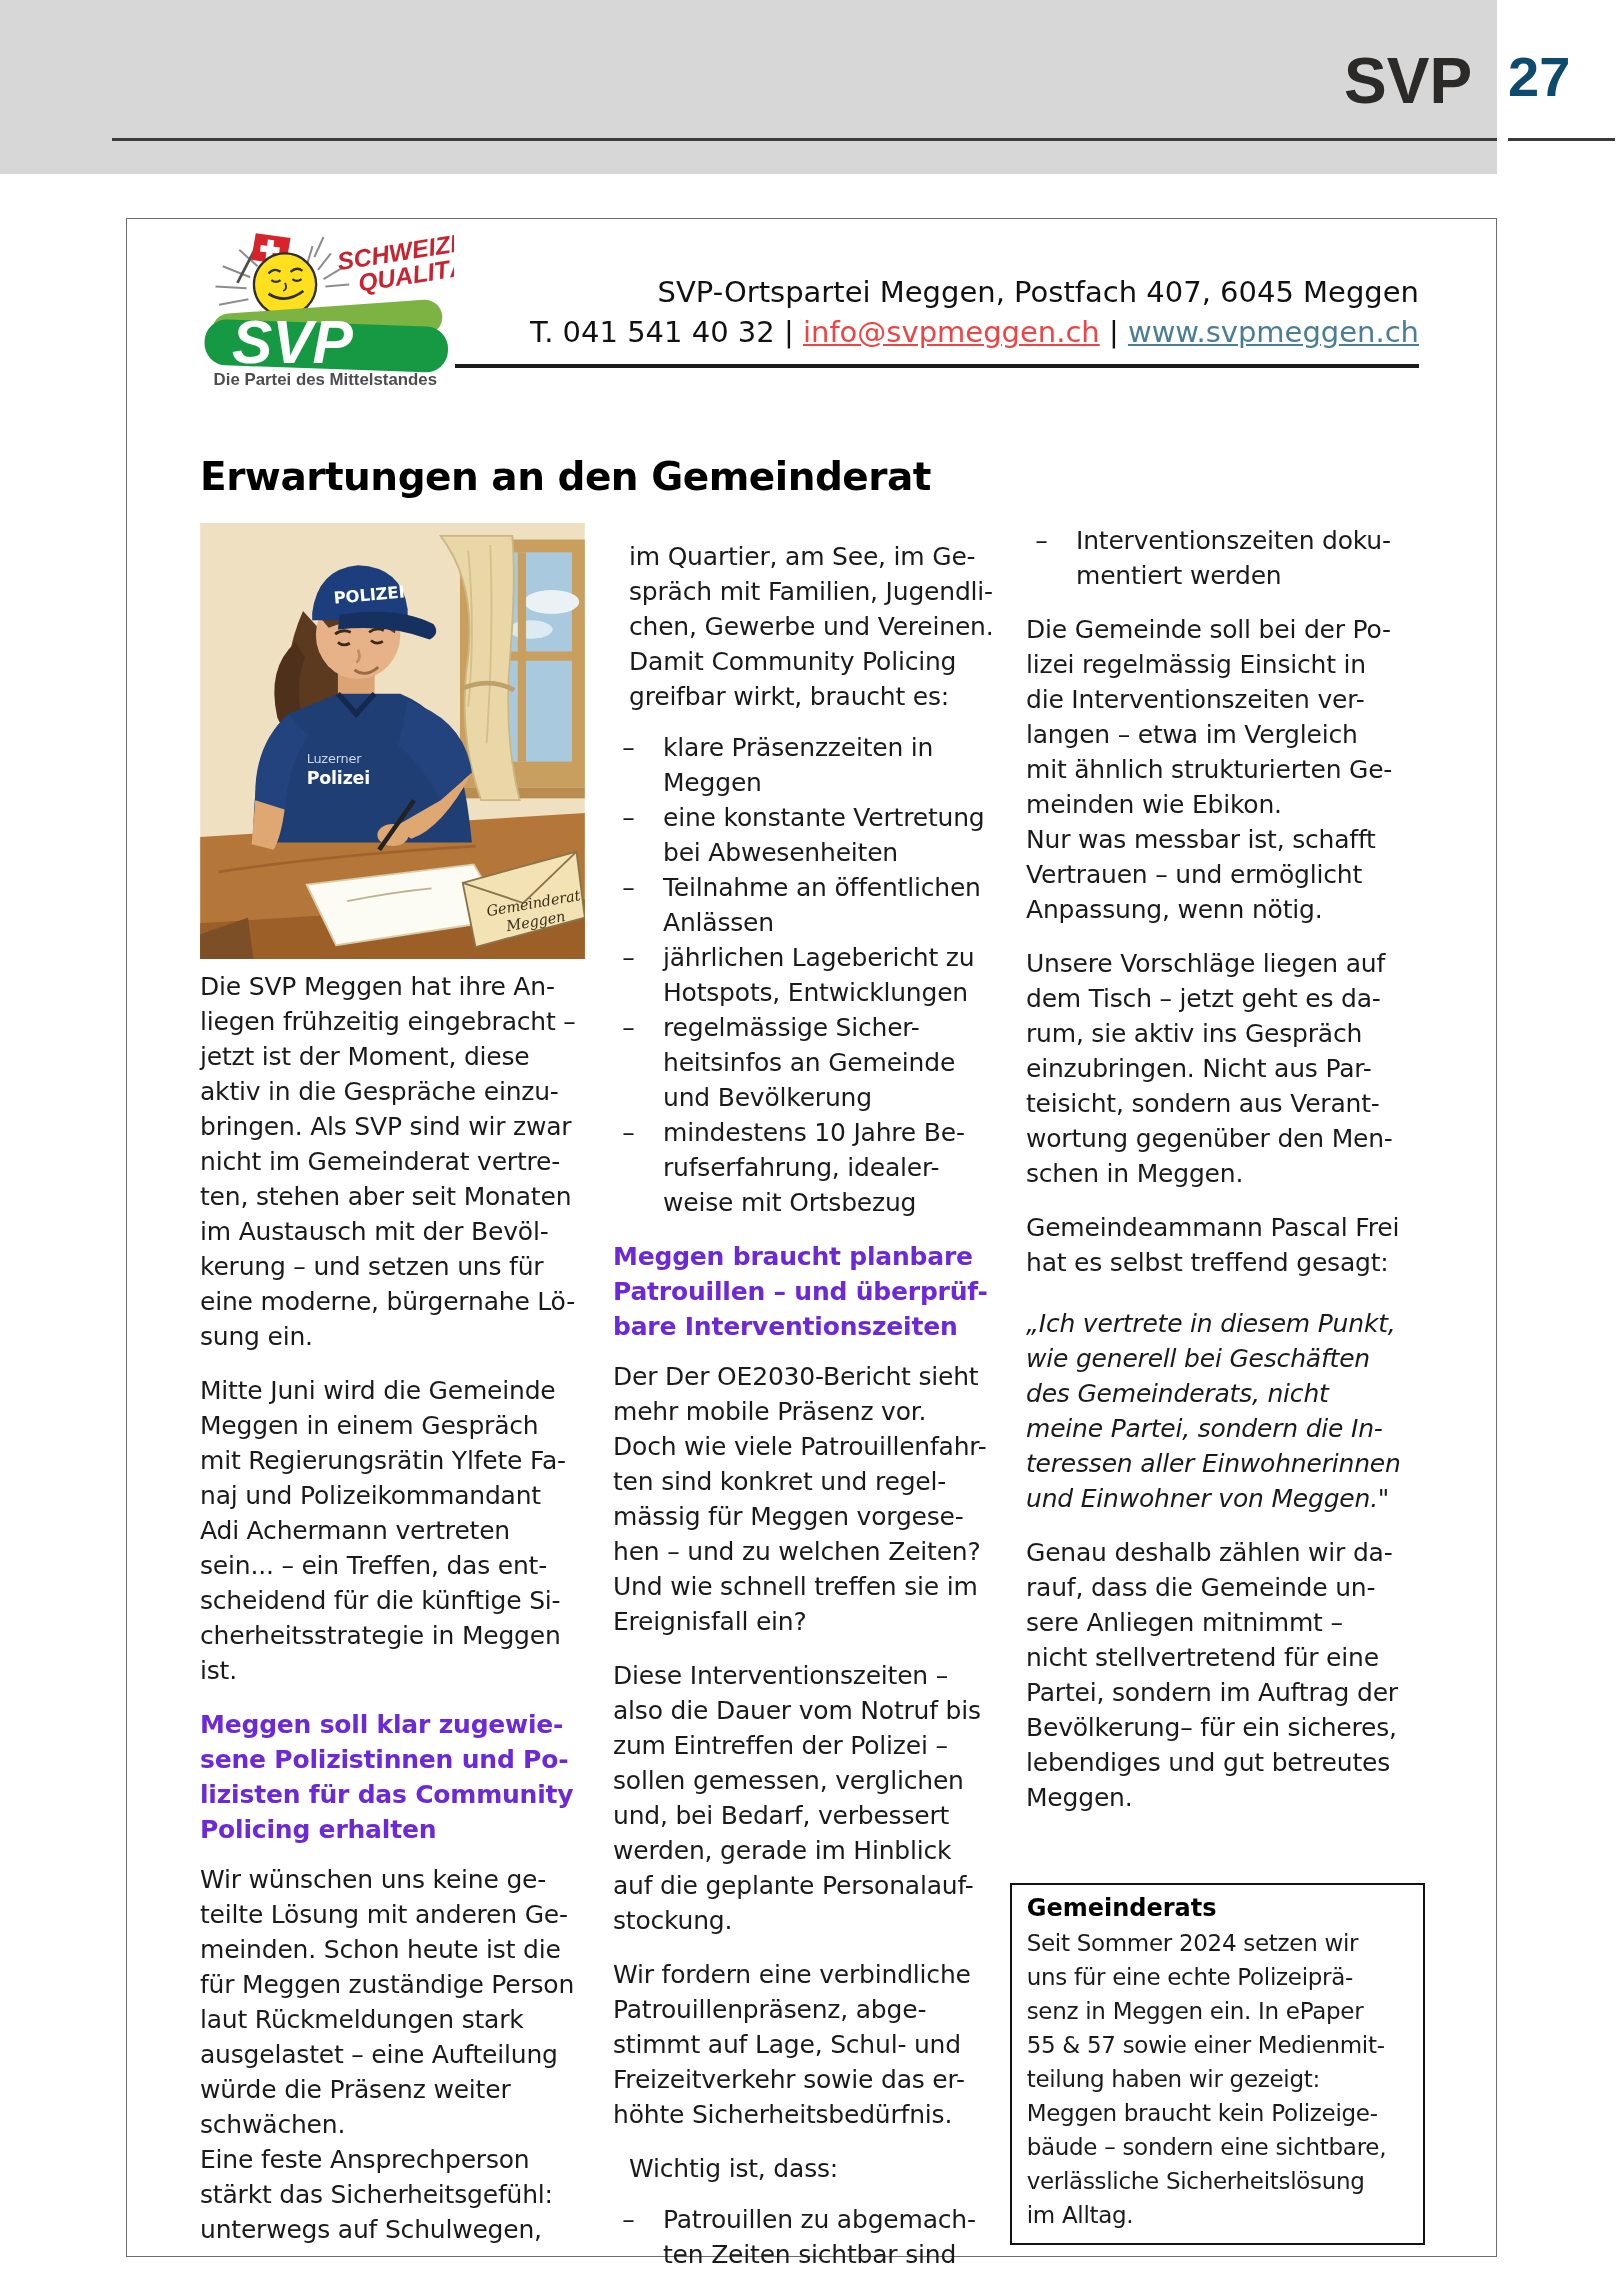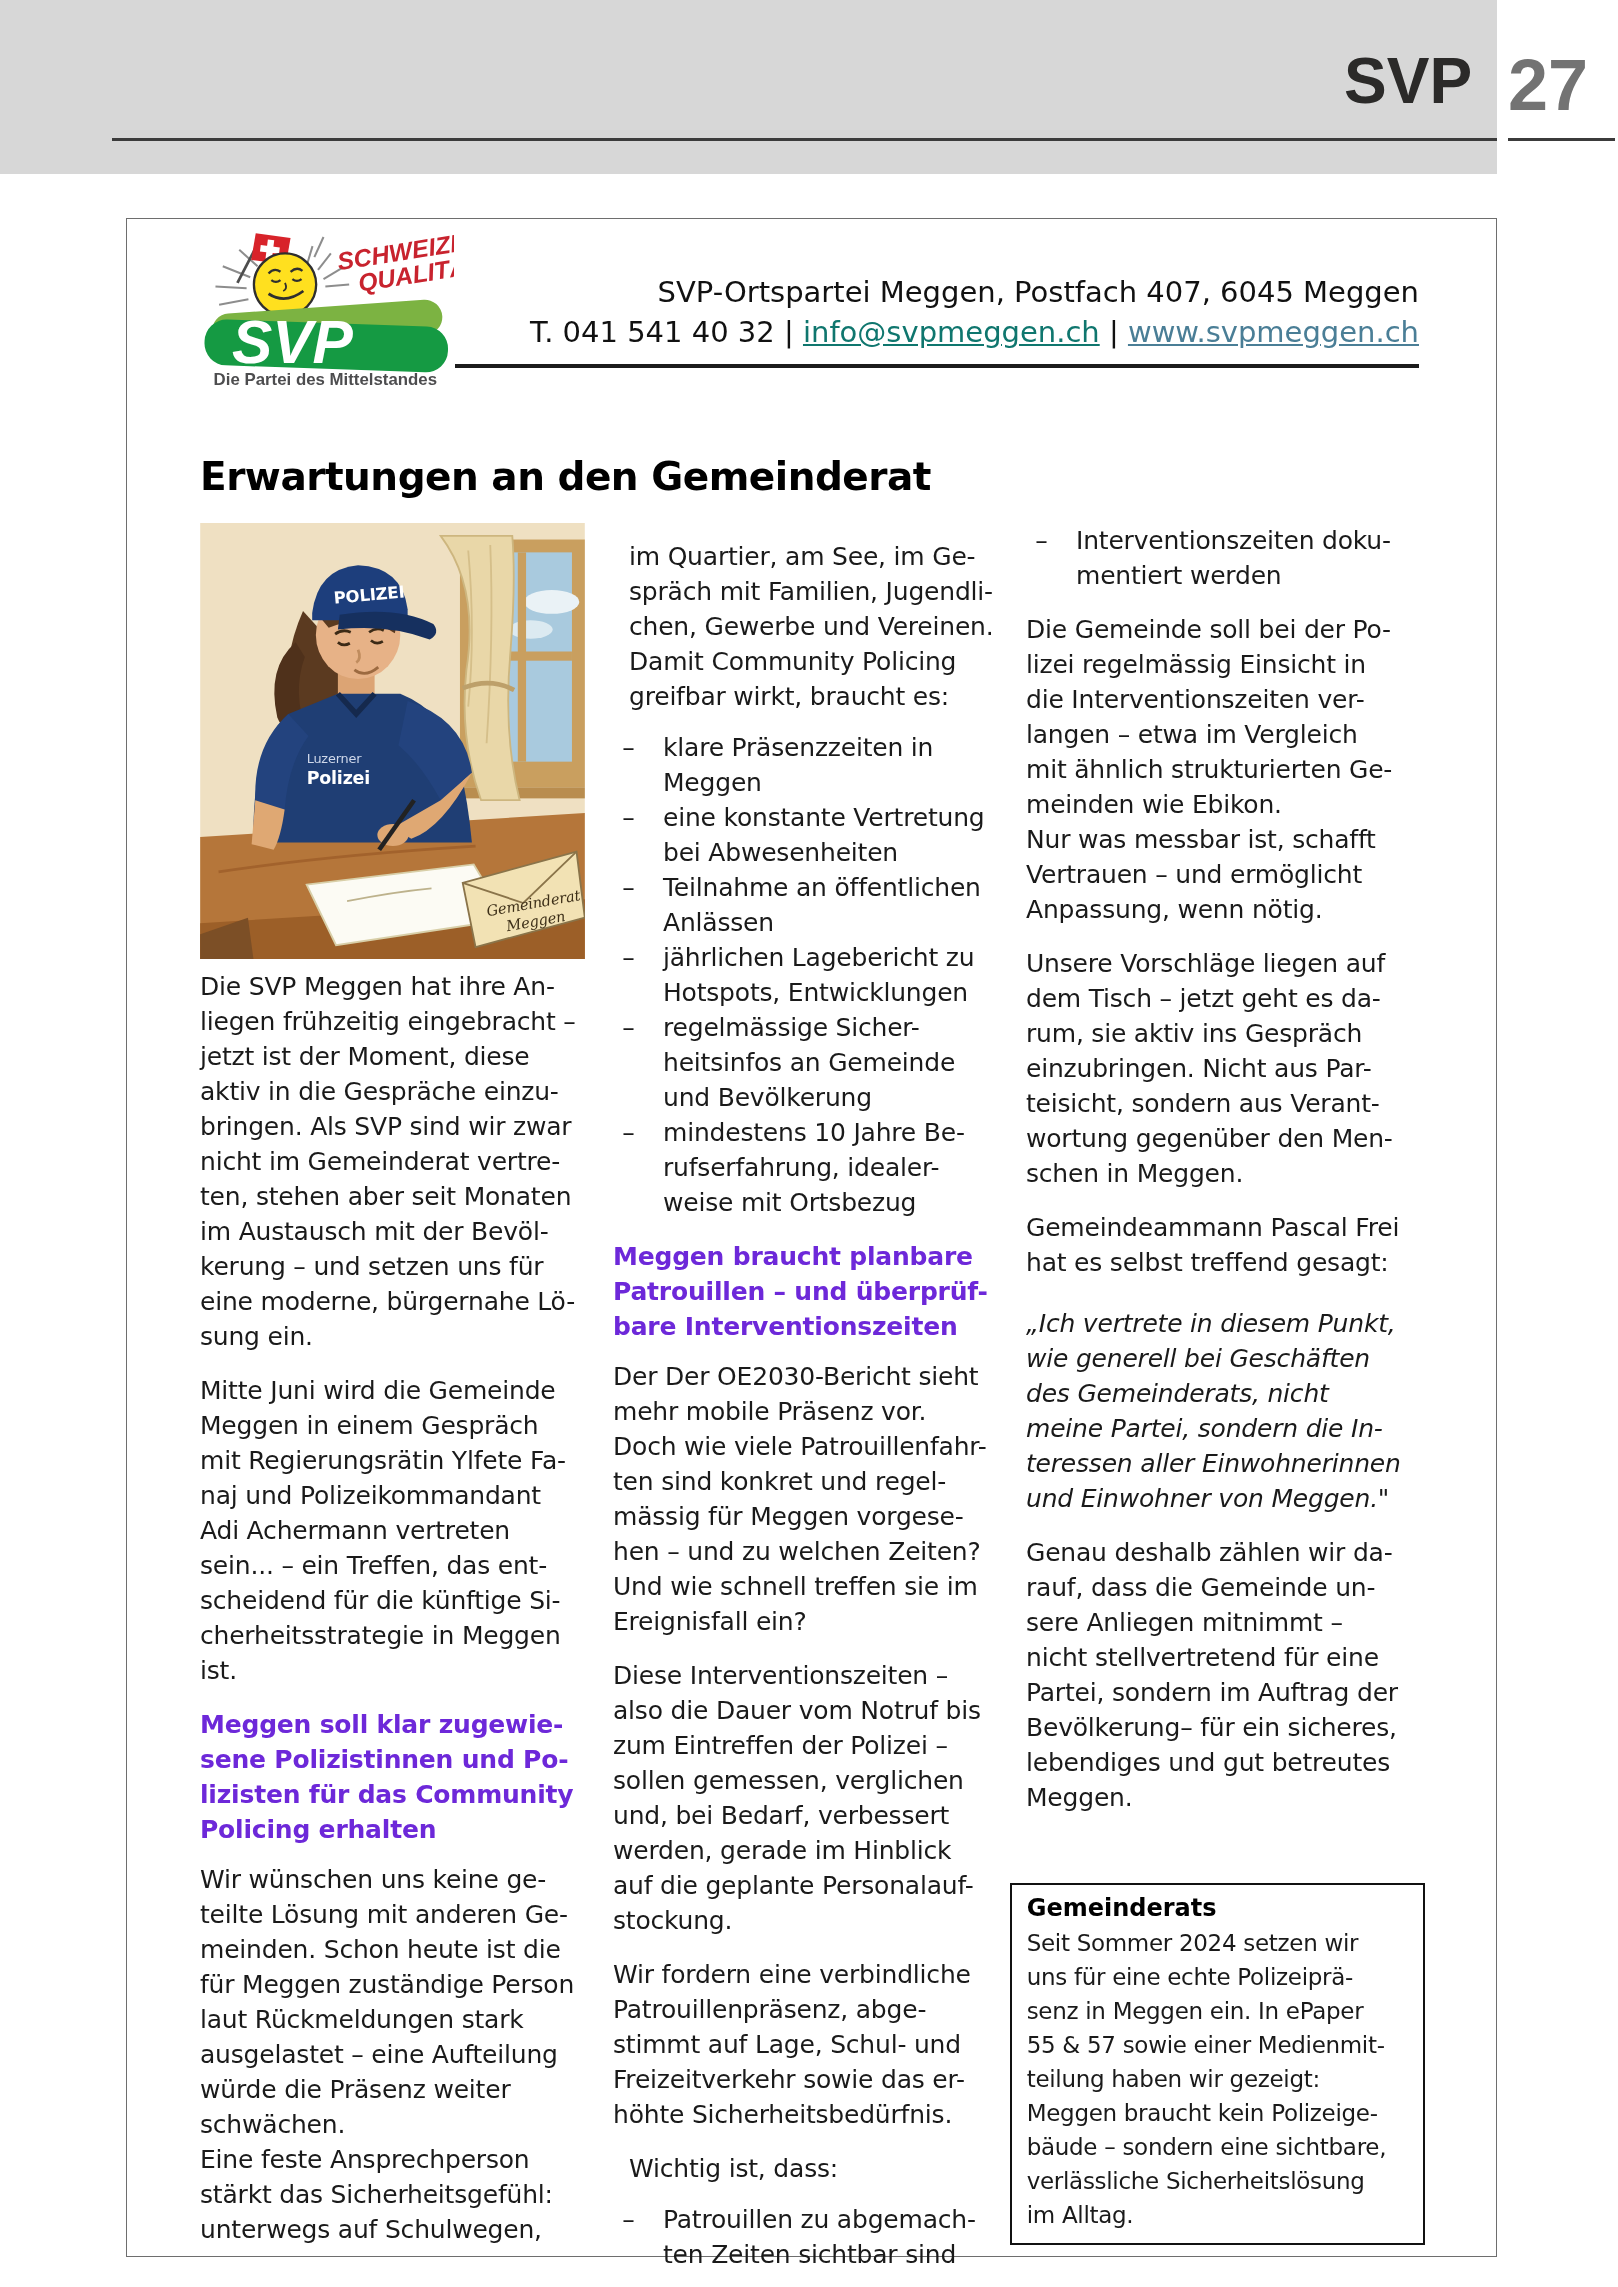--- a/index.html
+++ b/index.html
@@ -5,30 +5,30 @@
   html,body{margin:0;padding:0;background:#fff;}
   .page{position:relative;width:1618px;height:2288px;background:#ffffff;overflow:hidden;
         font-family:"DejaVu Sans",sans-serif;color:#1a1a1a;}
   
   .band{position:absolute;left:0;top:0;width:1497px;height:174px;background:#d7d7d7;}
   .masthead{position:absolute;left:112px;top:79px;font-family:"Liberation Sans",sans-serif;
             font-size:32px;font-weight:bold;color:#2b2a29;letter-spacing:-0.5px;}
   .brand{position:absolute;left:1344px;top:44px;font-family:"Liberation Sans",sans-serif;
          font-size:64px;font-weight:bold;color:#2b2a29;}
   .pagenum{position:absolute;left:1508px;top:44px;font-family:"Liberation Sans",sans-serif;
-           font-size:72px;font-weight:bold;color:#737373;}
+           font-size:56px;font-weight:bold;color:#0c4a6e;}
   .band-rule{position:absolute;left:112px;top:138px;width:1385px;height:2.8px;background:#3b3b3b;}
   .num-rule{position:absolute;left:1508px;top:138px;width:107px;height:2.8px;background:#3b3b3b;}
   
   .frame{position:absolute;left:126px;top:218px;width:1371px;height:2039px;
          border:1.8px solid #6e6e6e;background:#fff;box-sizing:border-box;}
   
   .logo{position:absolute;left:204px;top:226px;width:250px;height:163px;}
   .contact{position:absolute;right:199px;top:272px;text-align:right;font-size:29px;line-height:40px;color:#111;}
-  .contact a,.contact .lnk{color:#0f766e;text-decoration:underline;cursor:pointer;}
+  .contact a,.contact .lnk{color:#ef4444;text-decoration:underline;cursor:pointer;}
   .contact .web{color:#4a7e96;}
   .head-rule{position:absolute;left:455px;top:364px;width:964px;height:3.7px;background:#1c1c1c;}
   
   .title{position:absolute;left:200px;top:454px;font-size:39px;font-weight:bold;color:#000;letter-spacing:-0.5px;}
   .col{position:absolute;top:523px;width:400px;font-size:25px;line-height:35px;letter-spacing:-0.2px;}
   .c1{left:200px;} .c2{left:613px;} .c3{left:1026px;}
   .p{white-space:pre;margin:0 0 19px 0;}
   .p0{white-space:pre;margin:16px;}
   .h{white-space:pre;font-weight:bold;margin:0 0 14.7px 0;color:#6d28d9;}
   .bullets{margin:0 0 19px 0;}

